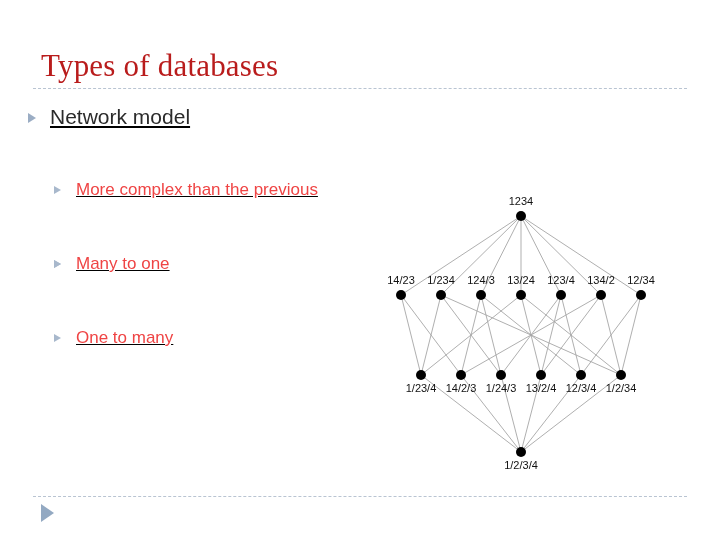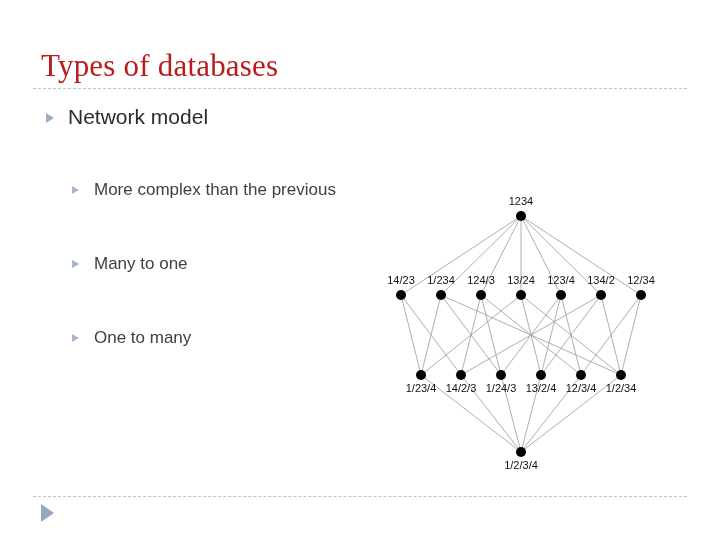--- a/index.html
+++ b/index.html
@@ -33,38 +33,39 @@
     left: 33px;
     top: 88px;
     width: 654px;
     height: 0;
     border-top: 1px dashed #b9c4d2;
   }
 
   
   #bullets {
     position: absolute;
-    left: 41px;
+    left: 23px;
     top: 102px;
     width: 360px;
+    text-decoration: underline;
   }
   .lvl1 {
     position: relative;
     padding-left: 27px;
     font-size: 21px;
     line-height: 30px;
     color: #2b2b2b;
     margin-bottom: 2px;
   }
   .lvl2 {
     position: relative;
     padding-left: 53px;
     font-size: 17px;
     line-height: 32px;
-    color: #404040;
+    color: #ef4444;
     margin-top: 42px;
   }
   .tri {
     position: absolute;
     width: 0;
     height: 0;
     border-style: solid;
   }
   .lvl1 > .tri {
     left: 5px;

